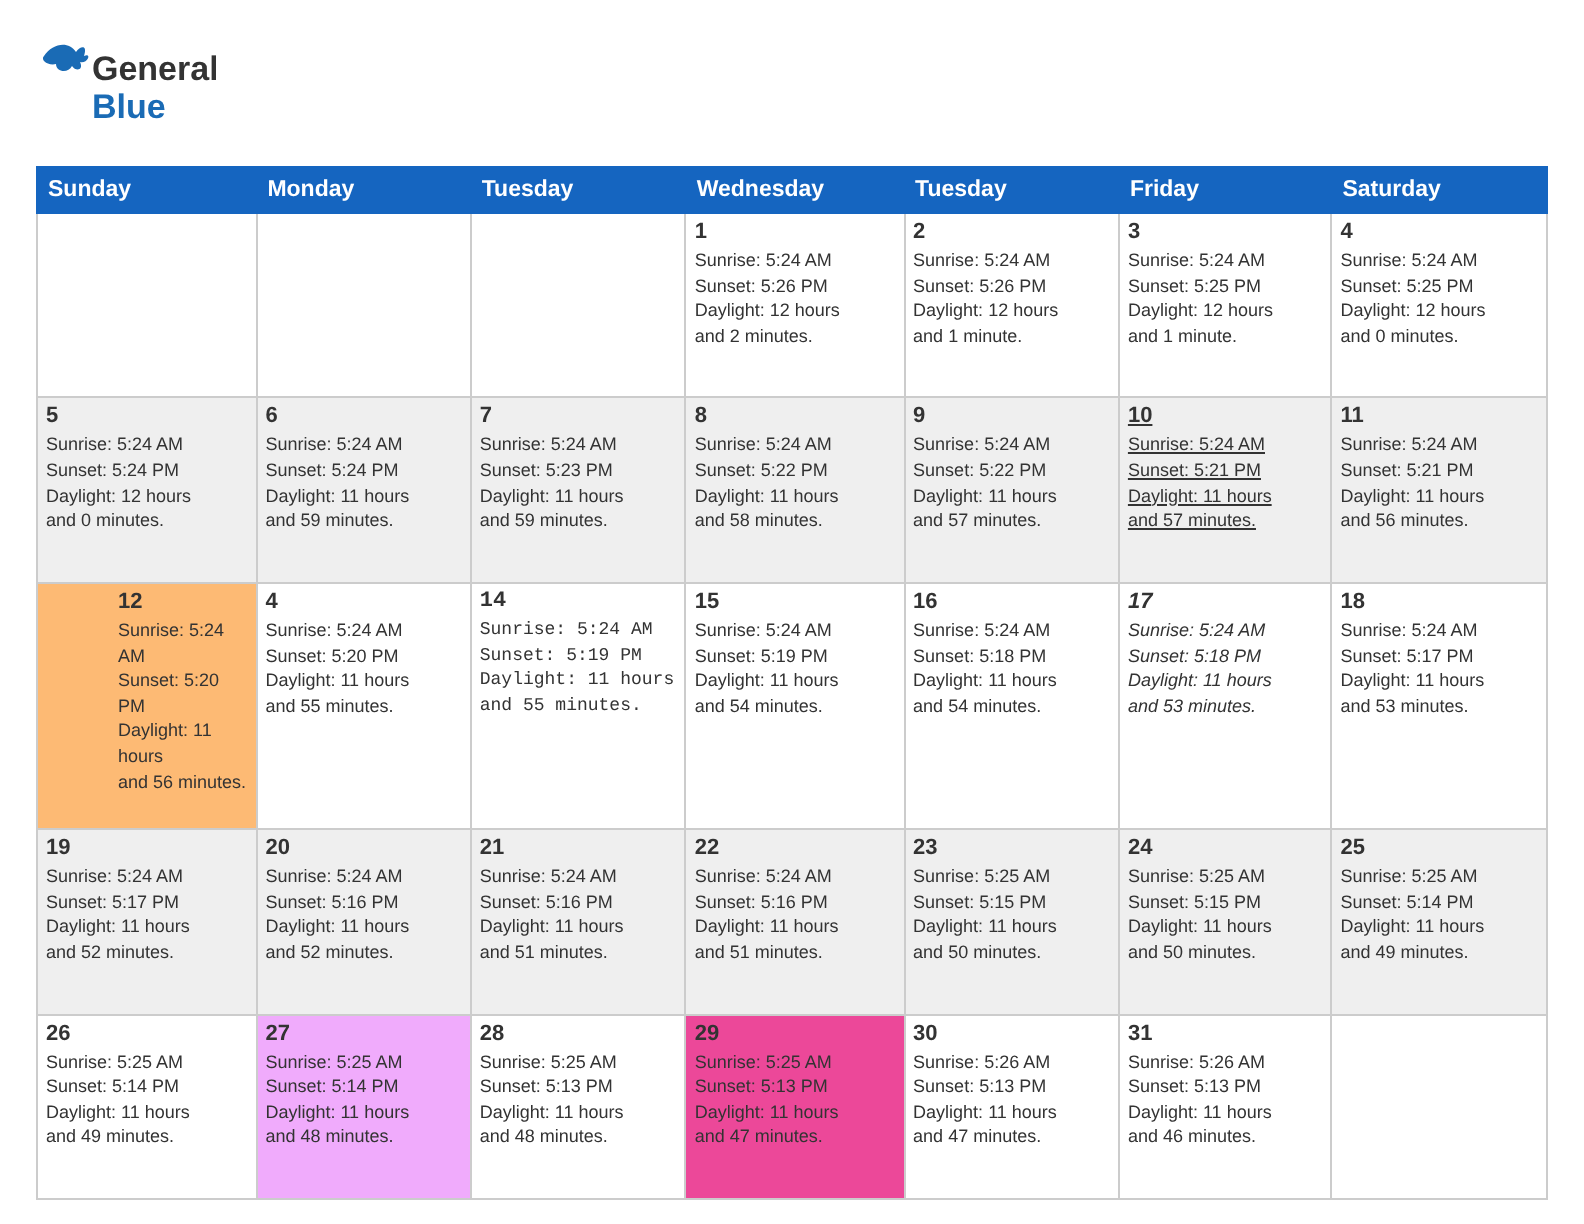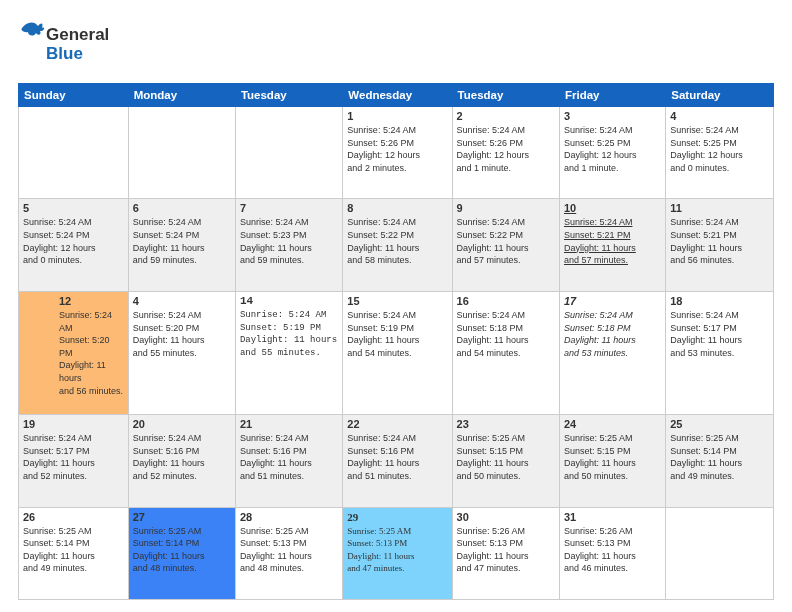--- a/index.html
+++ b/index.html
@@ -303,35 +303,35 @@
           </td>
         </tr>
         <tr>
           <td style="background: rgb(255, 255, 255);">
             <span class="day-num">26</span>
             <div class="day-info" style="white-space: pre-line;">Sunrise: 5:25 AM
 Sunset: 5:14 PM
 Daylight: 11 hours
 and 49 minutes.</div>
           </td>
-          <td style="background: #3b82f6;">
+          <td style="background: #f0abfc;">
             <span class="day-num">27</span>
             <div class="day-info" style="white-space: pre-line;">Sunrise: 5:25 AM
 Sunset: 5:14 PM
 Daylight: 11 hours
 and 48 minutes.</div>
           </td>
           <td style="background: rgb(255, 255, 255);">
             <span class="day-num">28</span>
             <div class="day-info" style="white-space: pre-line;">Sunrise: 5:25 AM
 Sunset: 5:13 PM
 Daylight: 11 hours
 and 48 minutes.</div>
           </td>
-          <td style="background: #7dd3fc; font-family: Liberation Serif, serif;">
+          <td style="background: #ec4899;">
             <span class="day-num">29</span>
             <div class="day-info" style="white-space: pre-line;">Sunrise: 5:25 AM
 Sunset: 5:13 PM
 Daylight: 11 hours
 and 47 minutes.</div>
           </td>
           <td style="background: rgb(255, 255, 255);">
             <span class="day-num">30</span>
             <div class="day-info" style="white-space: pre-line;">Sunrise: 5:26 AM
 Sunset: 5:13 PM

